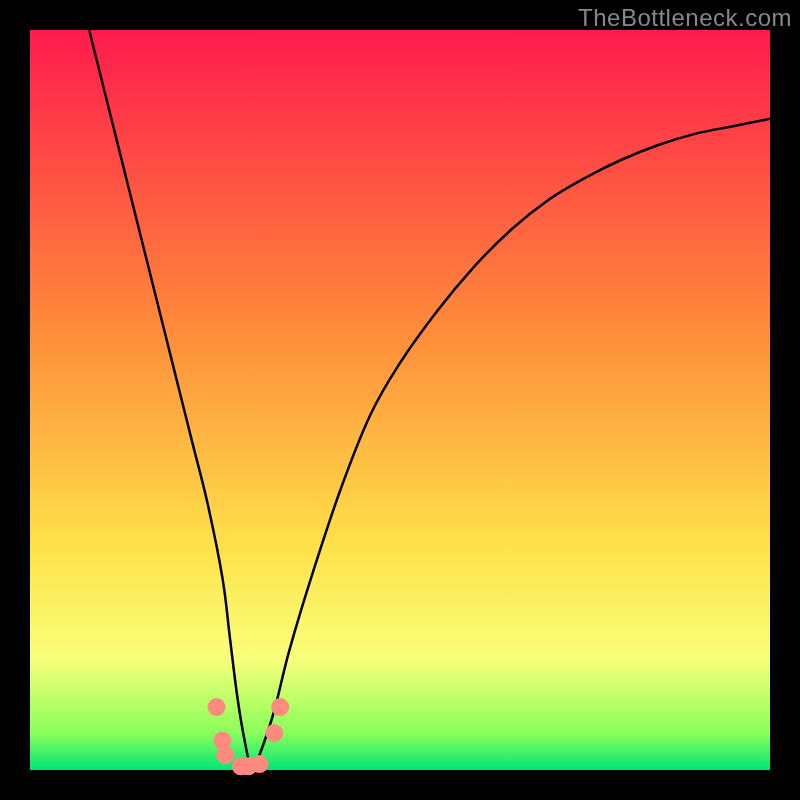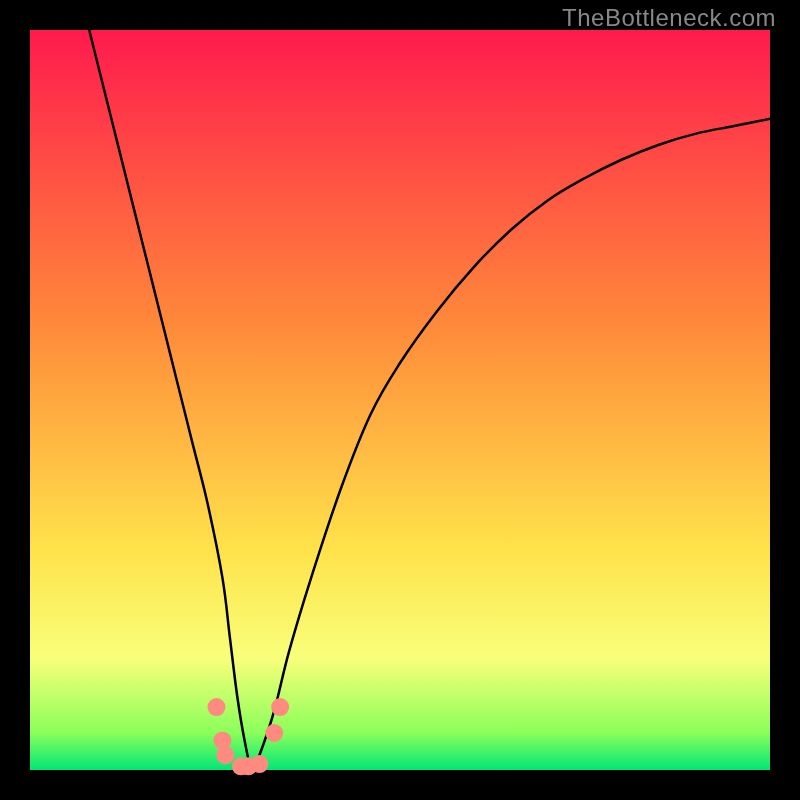--- a/index.html
+++ b/index.html
@@ -12,21 +12,21 @@
   }
   .frame {
     position: relative;
     width: 800px;
     height: 800px;
     background: #000;
   }
   .watermark {
     position: absolute;
     top: 4px;
-    right: 24px;
+    right: 8px;
     color: #888;
     font-family: Arial, Helvetica, sans-serif;
     font-size: 24px;
     font-weight: 500;
     letter-spacing: 0.5px;
     z-index: 10;
   }
   svg {
     display: block;
   }

